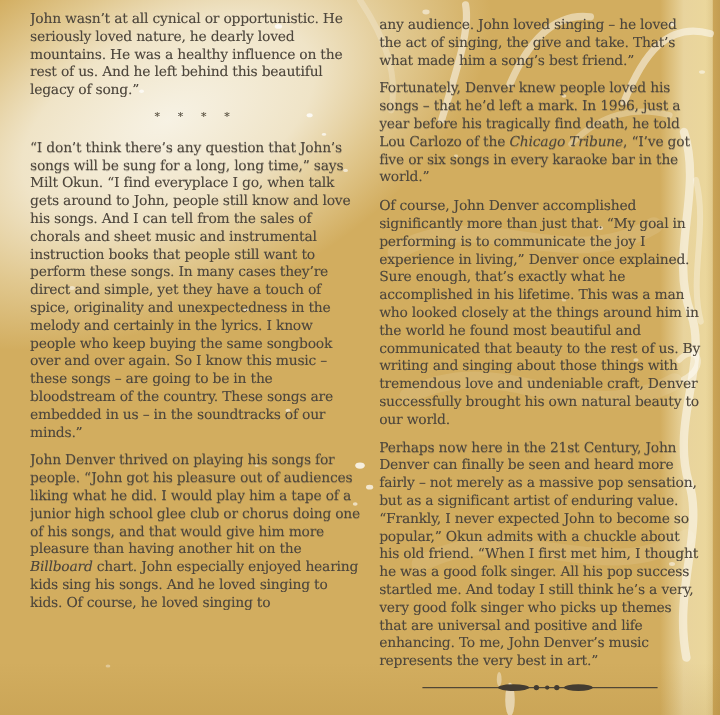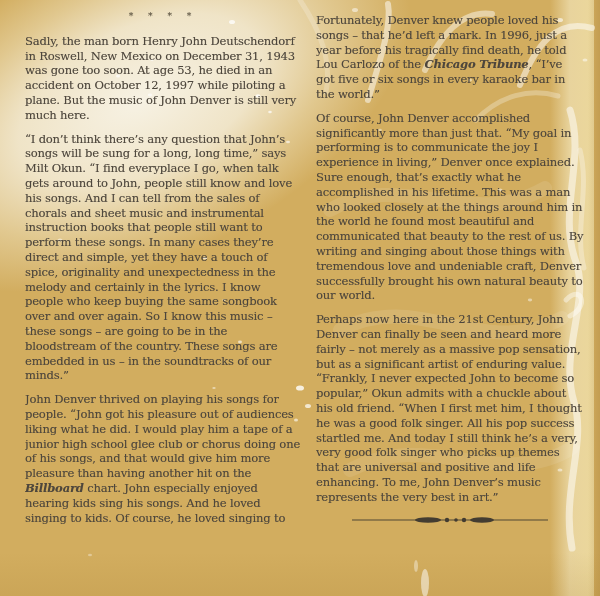--- a/index.html
+++ b/index.html
@@ -39,21 +39,21 @@
   }
   .bg-art{position:absolute;left:0;top:0;z-index:1;pointer-events:none;}
   .col{
     position:absolute;z-index:2;color:#4d463c;
     font-size:11.5px;line-height:14.8px;letter-spacing:-0.15px;
     text-shadow:0.2px 0.2px 0.4px rgba(77,70,60,0.35);
   }
   .col-left{left:25px;top:8px;width:276px;height:588px;overflow:hidden;}
   .col-right{left:316px;top:13px;width:268px;height:583px;overflow:hidden;}
   .col p{margin:0 0 9px 0;}
-  .it{font-style:italic;font-weight:bold;}
+  .it{font-style:italic;}
   .stars{
     text-align:center;font-size:9px;letter-spacing:6px;
     margin:1px 0 10px 0;color:#59513f;
   }
   .end-divider{margin-top:7px;text-align:center;}
 </style>
 </head>
 <body>
 
 <div class="page">
@@ -107,26 +107,27 @@
       <ellipse cx="30" cy="330" rx="1.8" ry="1.2" opacity="0.4"></ellipse>
       <ellipse cx="560" cy="20" rx="3" ry="2" opacity="0.6"></ellipse>
       <ellipse cx="585" cy="60" rx="2.5" ry="1.5" opacity="0.5"></ellipse>
       <ellipse cx="470" cy="80" rx="2" ry="1.5" opacity="0.5"></ellipse>
       <ellipse cx="380" cy="130" rx="1.8" ry="1.2" opacity="0.45"></ellipse>
       <ellipse cx="150" cy="95" rx="2.2" ry="1.4" opacity="0.6"></ellipse>
     </g>
   </svg>
 
   <div class="col col-left">
+      <p><span>John wasn’t at all cynical or opportunistic. He seriously loved nature, he dearly loved mountains. He was a healthy influence on the rest of us. And he left behind this beautiful legacy of song.”</span></p>
       <div class="stars">* * * *</div>
-      <p><span>Sadly, the man born Henry John Deutschendorf in Roswell, New Mexico on December 31, 1943 was gone too soon. At age 53, he died in an accident on October 12, 1997 while piloting a plane. But the music of John Denver is still very much here.</span></p>
       <p><span>“I don’t think there’s any question that John’s songs will be sung for a long, long time,” says Milt Okun. “I find everyplace I go, when talk gets around to John, people still know and love his songs. And I can tell from the sales of chorals and sheet music and instrumental instruction books that people still want to perform these songs. In many cases they’re direct and simple, yet they have a touch of spice, originality and unexpectedness in the melody and certainly in the lyrics. I know people who keep buying the same songbook over and over again. So I know this music – these songs – are going to be in the bloodstream of the country. These songs are embedded in us – in the soundtracks of our minds.”</span></p>
       <p><span>John Denver thrived on playing his songs for people. “John got his pleasure out of audiences liking what he did. I would play him a tape of a junior high school glee club or chorus doing one of his songs, and that would give him more pleasure than having another hit on the </span><span class="it">Billboard</span><span> chart. John especially enjoyed hearing kids sing his songs. And he loved singing to kids. Of course, he loved singing to</span></p>
     </div>
   <div class="col col-right">
+      <p><span>any audience. John loved singing – he loved the act of singing, the give and take. That’s what made him a song’s best friend.”</span></p>
       <p><span>Fortunately, Denver knew people loved his songs – that he’d left a mark. In 1996, just a year before his tragically find death, he told Lou Carlozo of the </span><span class="it">Chicago Tribune</span><span>, “I’ve got five or six songs in every karaoke bar in the world.”</span></p>
       <p><span>Of course, John Denver accomplished significantly more than just that. “My goal in performing is to communicate the joy I experience in living,” Denver once explained. Sure enough, that’s exactly what he accomplished in his lifetime. This was a man who looked closely at the things around him in the world he found most beautiful and communicated that beauty to the rest of us. By writing and singing about those things with tremendous love and undeniable craft, Denver successfully brought his own natural beauty to our world.</span></p>
       <p><span>Perhaps now here in the 21st Century, John Denver can finally be seen and heard more fairly – not merely as a massive pop sensation, but as a significant artist of enduring value. “Frankly, I never expected John to become so popular,” Okun admits with a chuckle about his old friend. “When I first met him, I thought he was a good folk singer. All his pop success startled me. And today I still think he’s a very, very good folk singer who picks up themes that are universal and positive and life enhancing. To me, John Denver’s music represents the very best in art.”</span></p>
       <div class="end-divider"><svg width="200" height="12" viewBox="0 0 200 12">
           <line x1="2" y1="6" x2="198" y2="6" stroke="#433c31" stroke-width="1" opacity="0.9"></line>
           <ellipse cx="78" cy="6" rx="13" ry="2.8" fill="#433c31"></ellipse>
           <circle cx="97" cy="6" r="2.2" fill="#433c31"></circle>
           <circle cx="106" cy="6" r="1.8" fill="#433c31"></circle>
           <circle cx="114" cy="6" r="2.2" fill="#433c31"></circle>
           <ellipse cx="132" cy="6" rx="12" ry="2.8" fill="#433c31"></ellipse>

